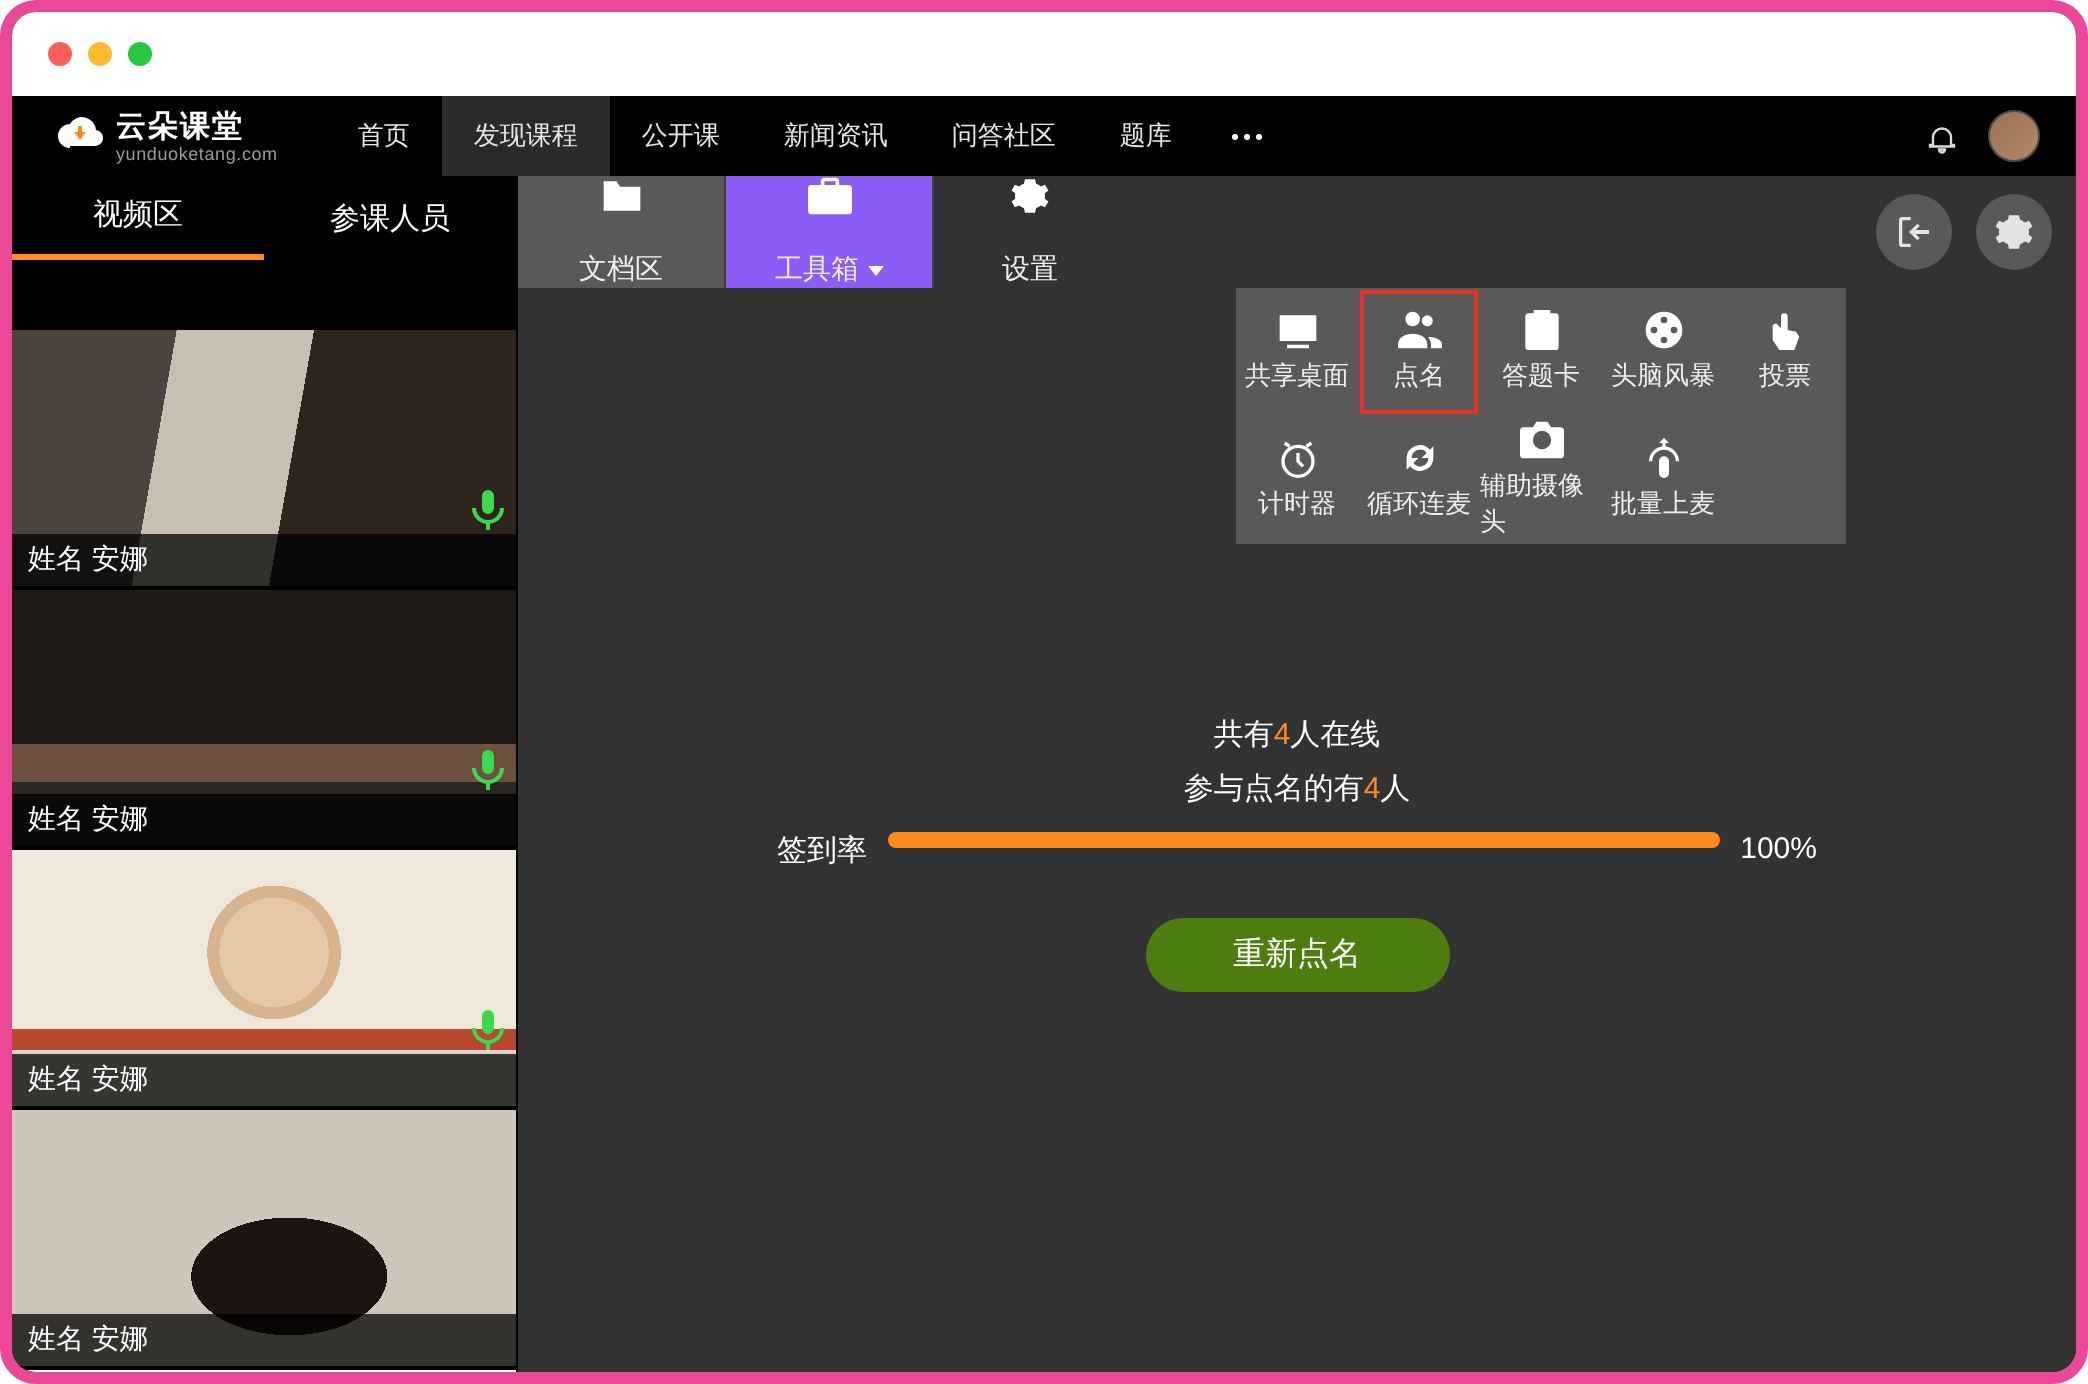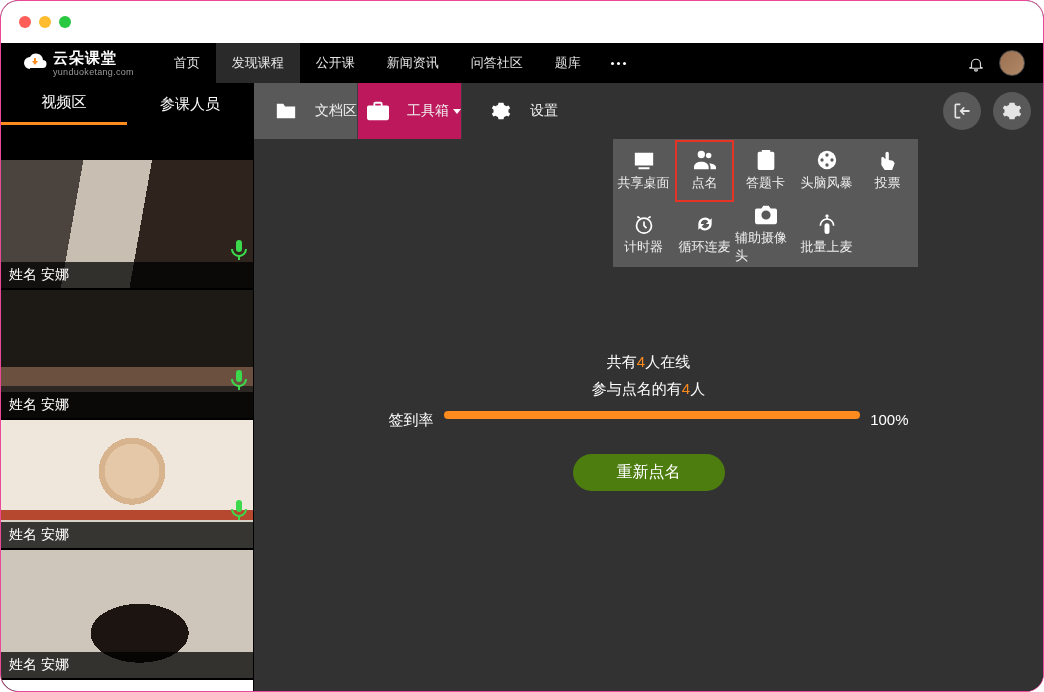--- a/index.html
+++ b/index.html
@@ -6,21 +6,21 @@
 body {
   background: #fff;
   font-family: -apple-system, "Microsoft YaHei", "PingFang SC", sans-serif;
   width: 1044px;
   height: 692px;
   overflow: hidden;
 }
 .window {
   width: 1044px;
   height: 692px;
-  border: 1px solid #ec4899;
+  border: 6px solid #ec4899;
   border-radius: 18px;
   background: #000;
   position: relative;
   overflow: hidden;
 }
 .titlebar {
   height: 42px;
   background: #fff;
   display: flex;
   align-items: center;
@@ -134,30 +134,30 @@
   color: #fff;
 }
 .toolbar {
   height: 56px;
   display: flex;
   align-items: stretch;
 }
 .tool {
   width: 104px;
   display: flex;
-  flex-direction: row;
-  align-items: center;
-  justify-content: flex-end;
+  flex-direction: column;
+  align-items: center;
+  justify-content: flex-start;
   font-size: 14px;
   gap: 18px;
   cursor: pointer;
   color: #f0f0f0;
 }
 .tool.dark { background: #595959; border-right: 1px solid #3d3d3d; }
-.tool.active { background: #be185d; }
+.tool.active { background: #8b5cf6; }
 .tool svg { width: 22px; height: 20px; fill: #fff; }
 .tool .lbl { display: flex; align-items: center; gap: 4px; }
 .caret {
   width: 0; height: 0;
   border-left: 4px solid transparent;
   border-right: 4px solid transparent;
   border-top: 5px solid #fff;
 }
 .spacer { flex: 1; }
 .circle-btn {

